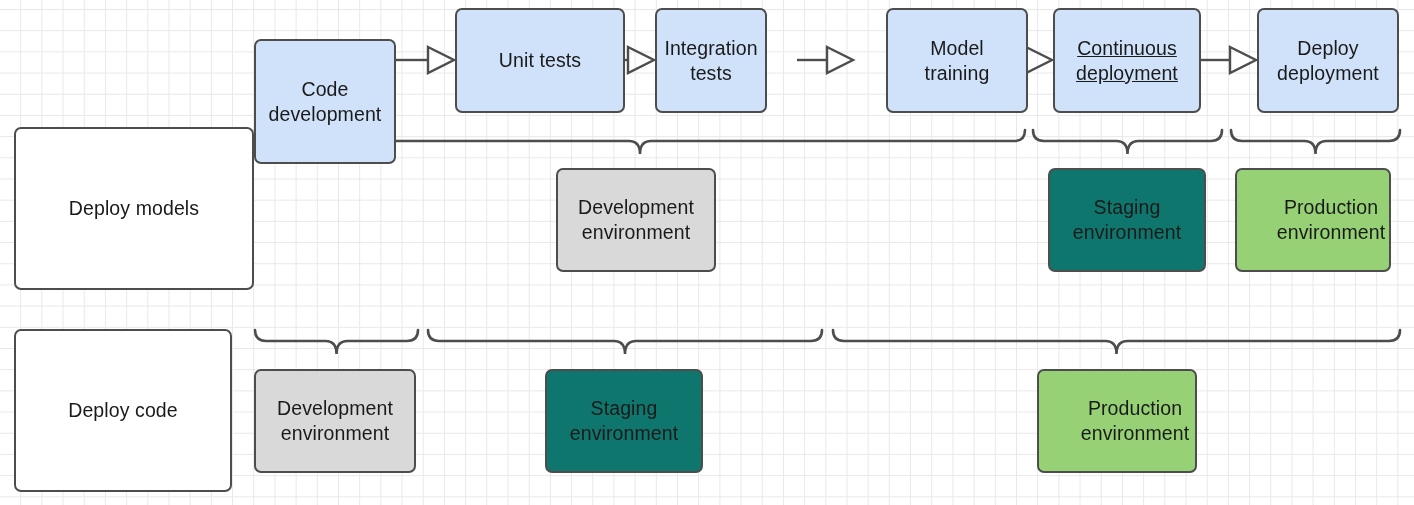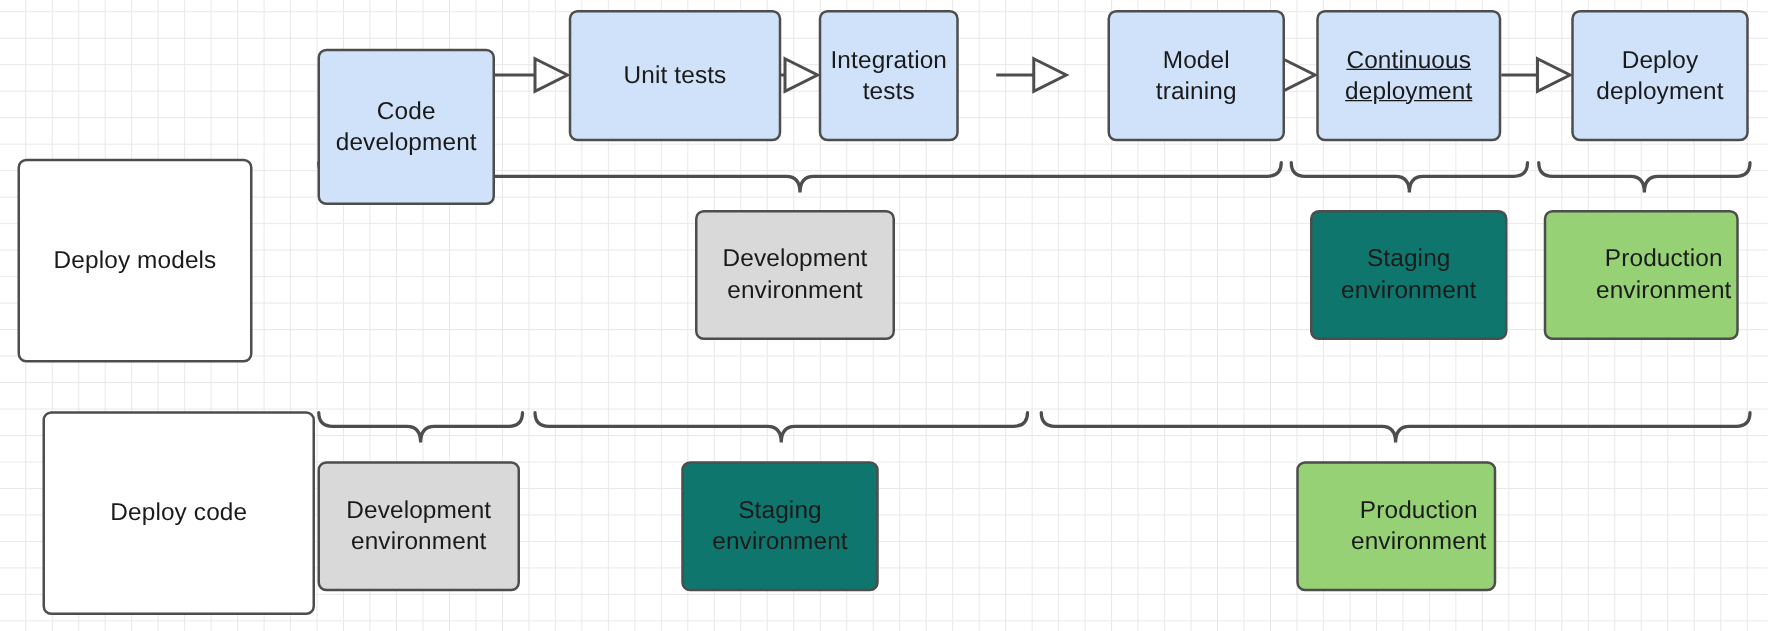--- a/index.html
+++ b/index.html
@@ -94,27 +94,27 @@
 development</div>
     <div class="node fill-blue" style="left: 455px; top: 8px; width: 170px; height: 105px;">Unit tests</div>
     <div class="node fill-blue" style="left: 655px; top: 8px; width: 112px; height: 105px;">Integration
 tests</div>
     <div class="node fill-blue" style="left: 854px; top: 8px; width: 142px; height: 105px; margin-left: 32px;">Model
 training</div>
     <div class="node fill-blue" style="left: 1053px; top: 8px; width: 148px; height: 105px; text-decoration: underline;">Continuous
 deployment</div>
     <div class="node fill-blue" style="left: 1257px; top: 8px; width: 142px; height: 105px;">Deploy
 deployment</div>
-    <div class="node fill-white" style="left: 14px; top: 127px; width: 188px; height: 163px;">Deploy models</div>
+    <div class="node fill-white" style="left: 14px; top: 127px; width: 240px; height: 163px;">Deploy models</div>
     <div class="node fill-gray" style="left: 556px; top: 168px; width: 160px; height: 104px;">Development
 environment</div>
     <div class="node fill-orange" style="left: 1048px; top: 168px; width: 158px; height: 104px;">Staging
 environment</div>
     <div class="node fill-green" style="left: 1235px; top: 168px; width: 156px; height: 104px;">Production
 environment</div>
-    <div class="node fill-white" style="left: 14px; top: 329px; width: 218px; height: 163px; margin-left: 20px;">Deploy code</div>
+    <div class="node fill-white" style="left: 14px; top: 329px; width: 218px; height: 163px;">Deploy code</div>
     <div class="node fill-gray" style="left: 254px; top: 369px; width: 162px; height: 104px;">Development
 environment</div>
     <div class="node fill-orange" style="left: 545px; top: 369px; width: 158px; height: 104px;">Staging
 environment</div>
     <div class="node fill-green" style="left: 1037px; top: 369px; width: 160px; height: 104px;">Production
 environment</div>
   </div>
 
 </body></html>

